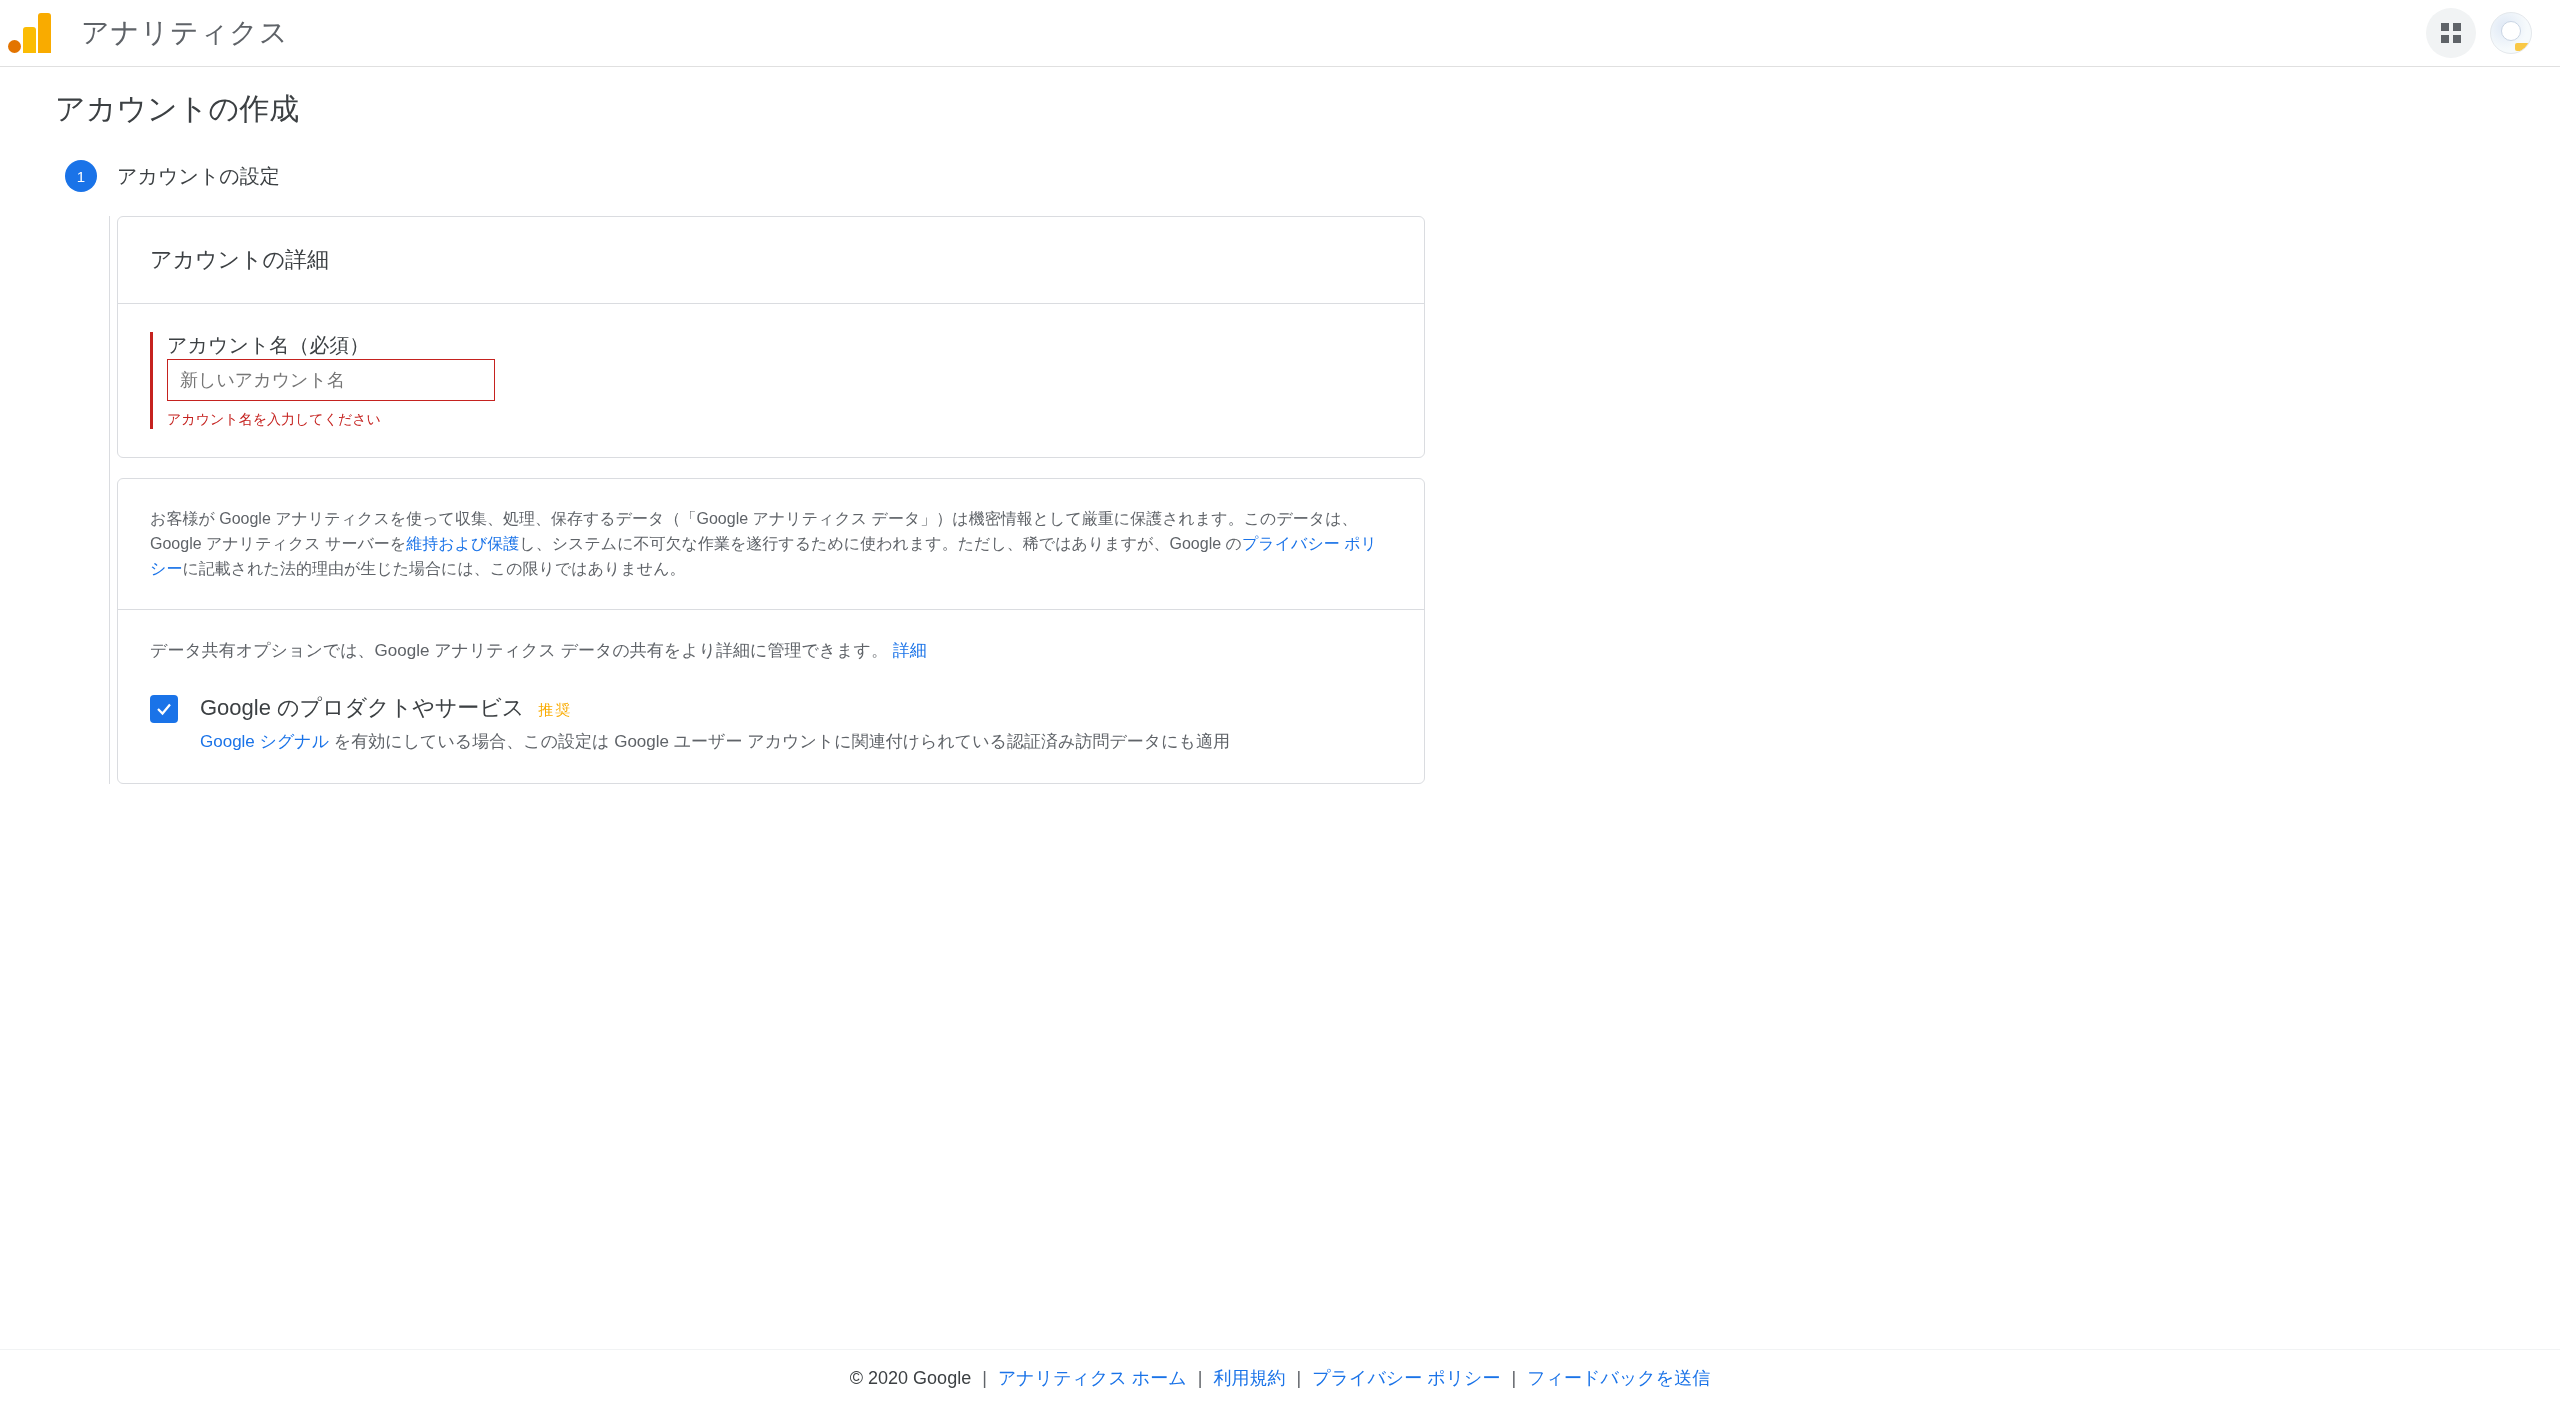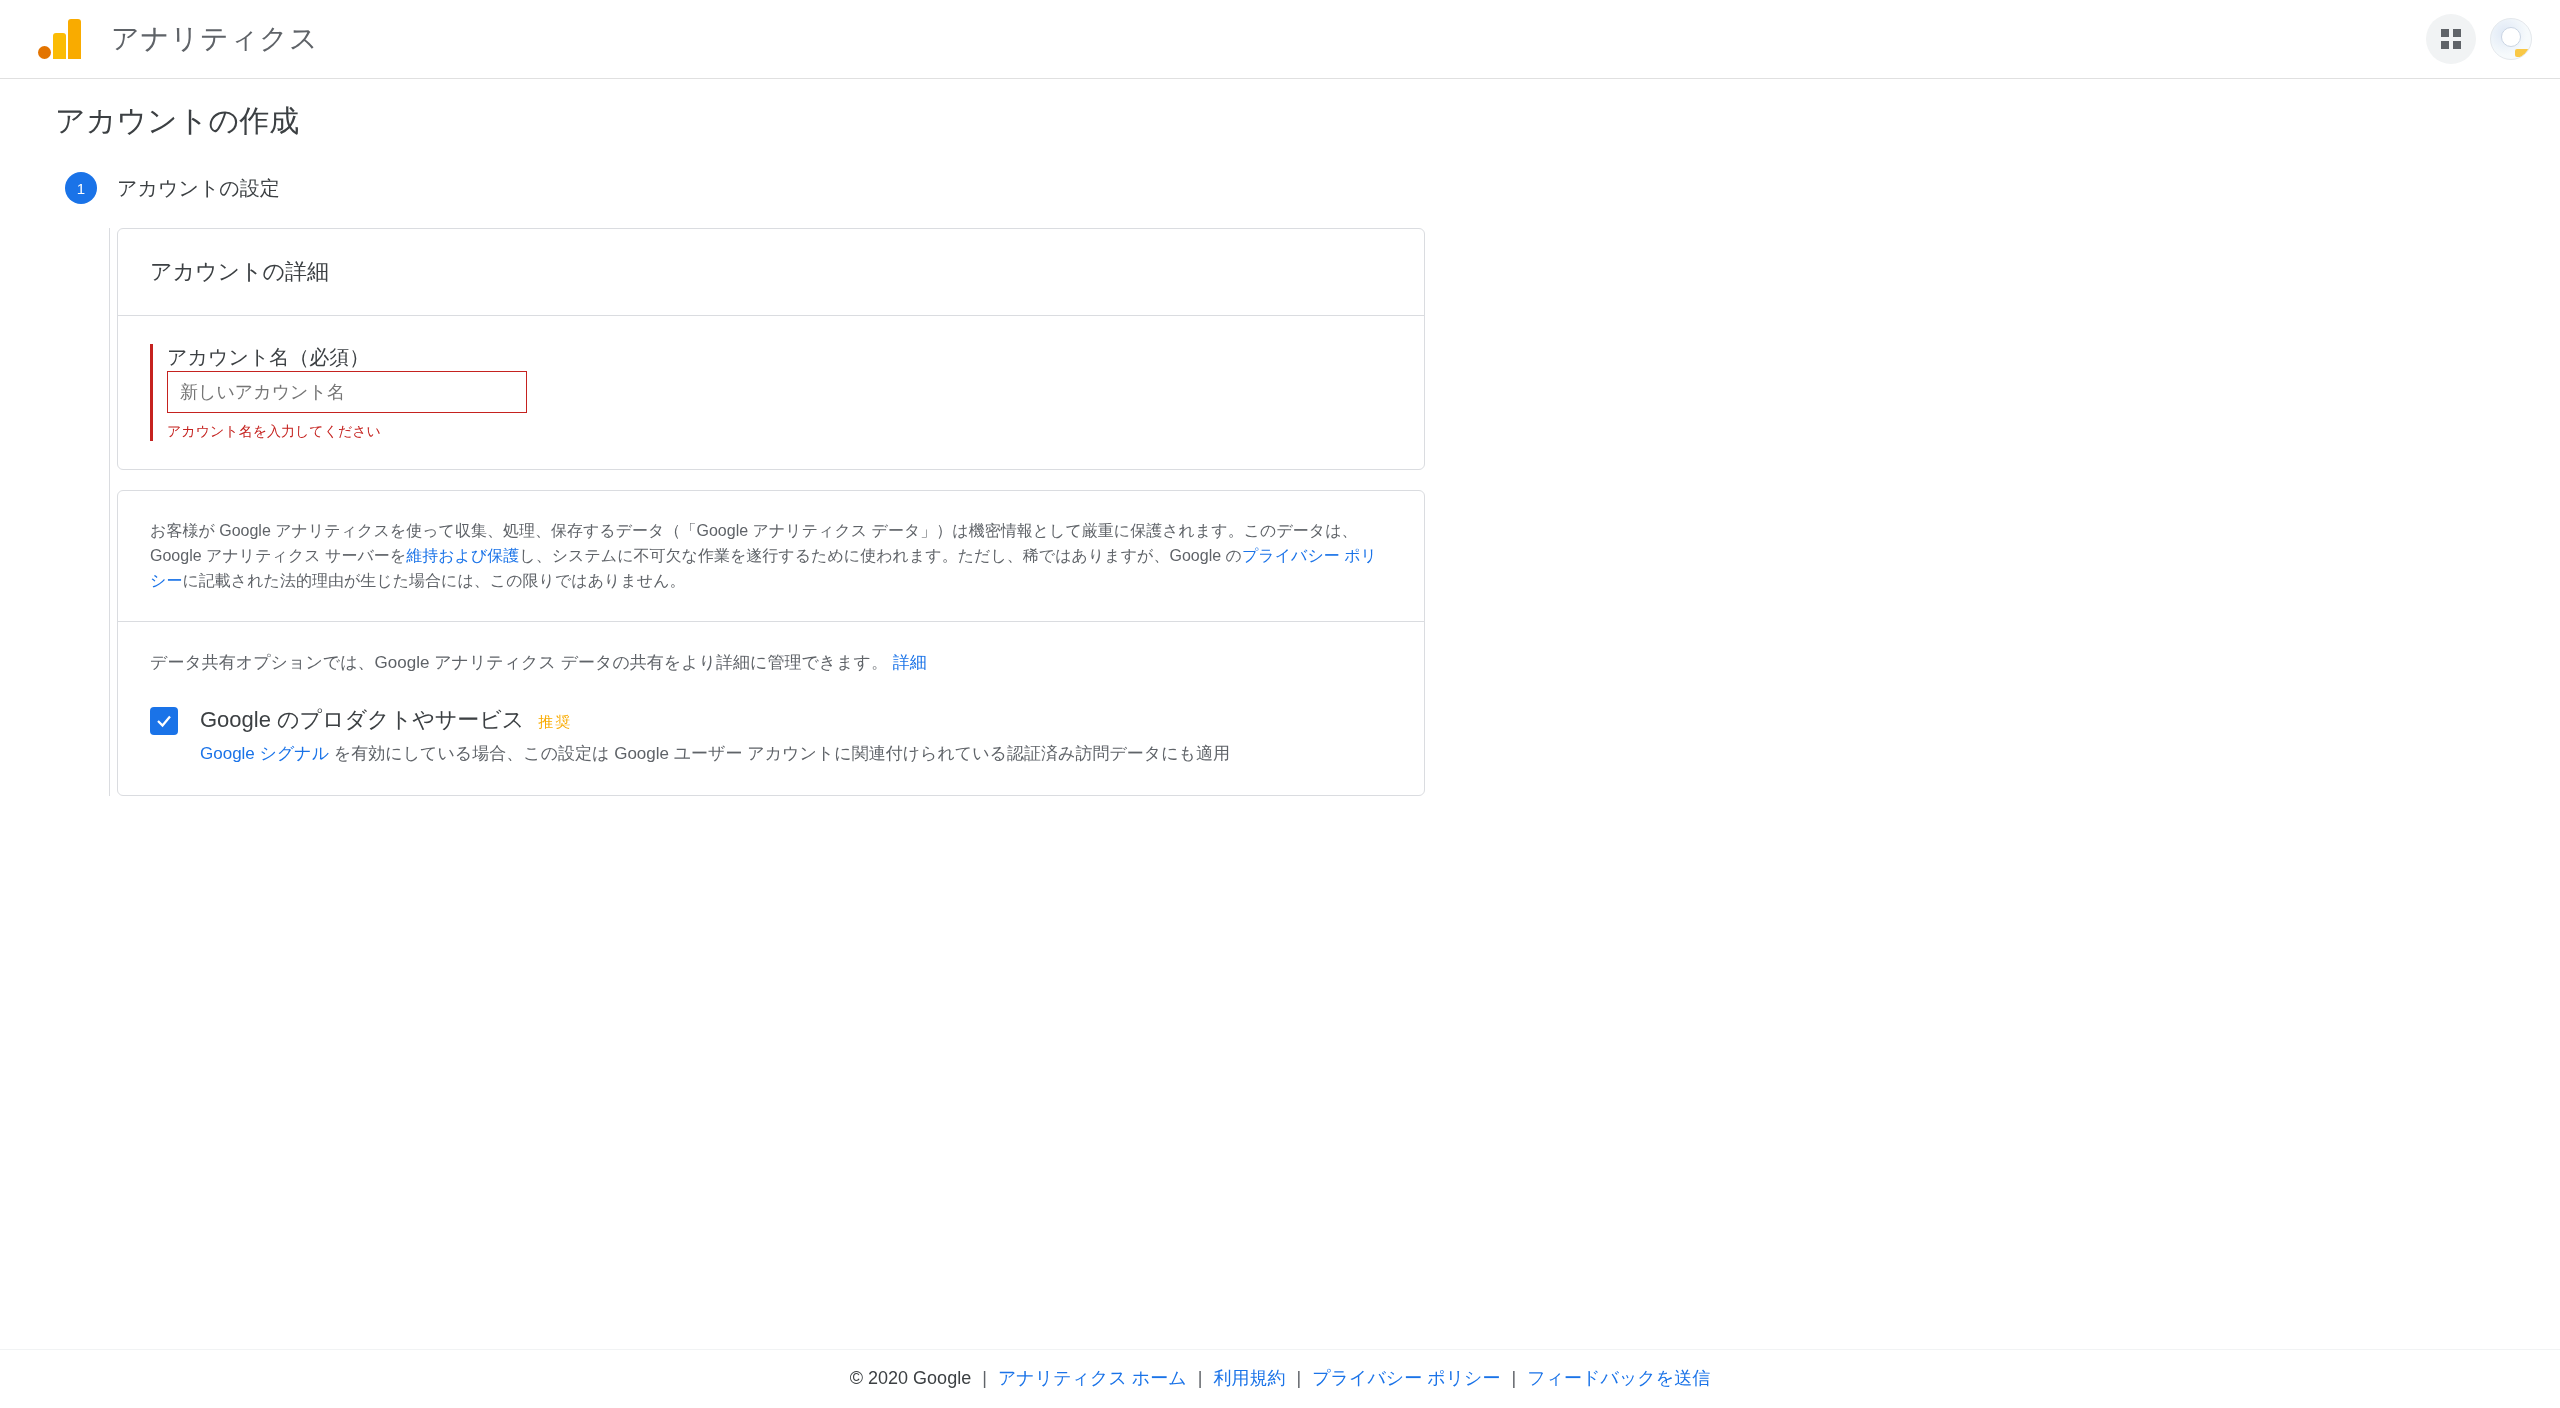--- a/index.html
+++ b/index.html
@@ -7,23 +7,23 @@
   font-family: "Helvetica Neue", Arial, "Hiragino Kaku Gothic ProN", "Hiragino Sans", Meiryo, sans-serif;
   background: #fff;
   color: #202124;
   -webkit-font-smoothing: antialiased;
 }
 
 
 .header {
   display: flex;
   align-items: center;
-  padding: 10px 28px 10px 38px;
+  padding: 10px 28px 10px 8px;
   border-bottom: 1px solid #e0e0e0;
-  height: 79px;
+  height: 67px;
 }
 .logo-wrap { display: flex; align-items: center; gap: 30px; }
 .logo { display: flex; align-items: flex-end; gap: 2px; }
 .logo .bar { width: 13px; border-radius: 3px 3px 0 0; }
 .logo .b2 { height: 26px; background: #fbbc04; }
 .logo .b3 { height: 40px; background: #f9ab00; }
 .logo-dot { width: 13px; height: 13px; border-radius: 50%; background: #e37400; align-self: flex-end; }
 .brand { font-size: 28px; color: #5f6368; letter-spacing: 1px; }
 .header-spacer { flex: 1; }
 .apps-btn {
@@ -73,21 +73,21 @@
 .card-title { font-size: 22px; color: #3c4043; font-weight: 400; }
 
 
 .field-block {
   border-left: 3px solid #c5221f;
   padding-left: 14px;
 }
 .field-label { font-size: 20px; color: #3c4043; margin-bottom: 0; }
 .field-hint { font-size: 16px; color: #5f6368; margin-bottom: 16px; }
 .field-input {
-  width: 360px; height: 42px; border: 1px solid #c5221f;
+  width: 328px; height: 42px; border: 1px solid #c5221f;
   font-size: 18px; color: #5f6368; padding: 0 12px; outline: none;
   font-family: inherit; background: #fff;
 }
 .field-input::placeholder { color: #757575; }
 .field-error { font-size: 14px; color: #c5221f; margin-top: 10px; }
 
 
 .ds-title-row { display: flex; align-items: center; gap: 8px; margin-bottom: 8px; }
 .help-icon {
   width: 20px; height: 20px; border-radius: 50%; border: 1.5px solid #b0b4b9;

